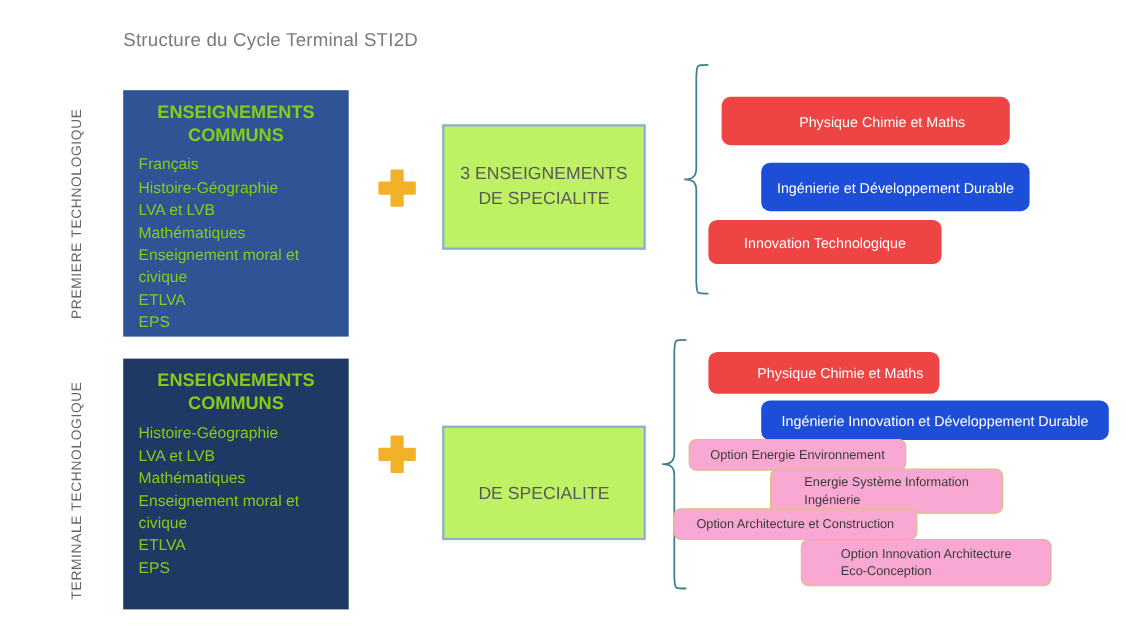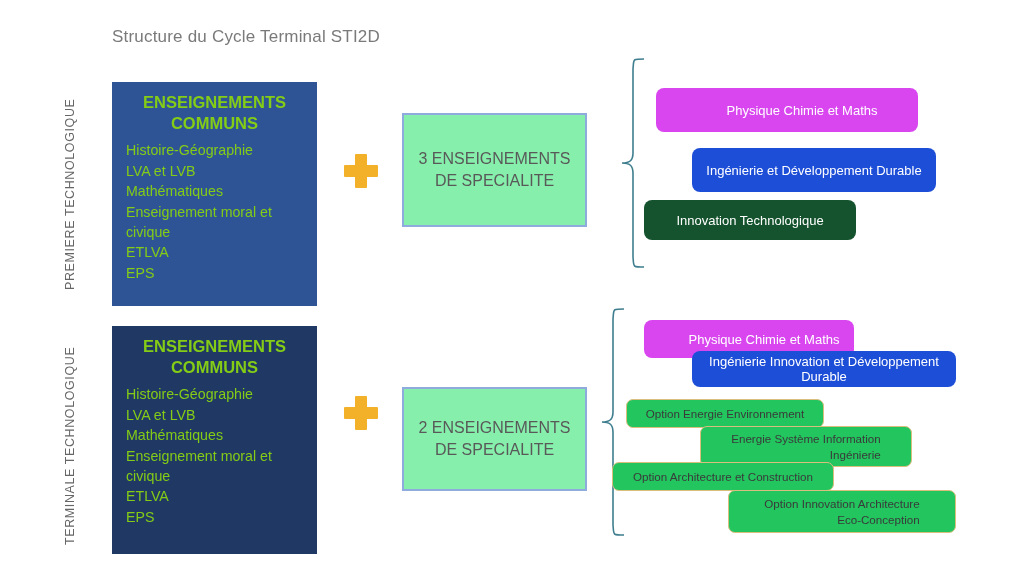--- a/index.html
+++ b/index.html
@@ -101,21 +101,21 @@
     position: absolute;
     background: #F2B128;
     border-radius: 1px;
   }
   .plus-icon::before { left: 0; top: 11px; width: 34px; height: 12px; }
   .plus-icon::after  { left: 11px; top: 0; width: 12px; height: 34px; }
 
   
   .spec-box {
     position: absolute;
-    background: #86efac;
+    background: #bef264;
     border: 2px solid #8FAADC;
     box-sizing: border-box;
     display: flex;
     align-items: center;
     justify-content: center;
     text-align: center;
     font-size: 16px;
     color: #595959;
     line-height: 1.4;
   }
@@ -133,63 +133,64 @@
     box-sizing: border-box;
     border-radius: 8px;
     color: #ffffff;
     font-size: 13px;
     display: flex;
     align-items: center;
     justify-content: center;
     text-align: center;
     padding: 0 10px;
   }
-  .pill.navy  { background: #d946ef; padding-left: 40px; }
+  .pill.navy  { background: #ef4444; padding-left: 40px; }
   .pill.blue  { background: #1d4ed8; }
-  .pill.amber { background: #14532d; }
+  .pill.amber { background: #ef4444; }
 
   #pill-pcm-premiere   { left: 656px; top: 88px;  width: 262px; height: 44px; }
   #pill-idd-premiere   { left: 692px; top: 148px; width: 244px; height: 44px; }
   #pill-it-premiere    { left: 644px; top: 200px; width: 212px; height: 40px; }
 
   #pill-pcm-terminale  { left: 644px; top: 320px; width: 210px; height: 38px; }
-  #pill-iidd-terminale { left: 692px; top: 351px; width: 264px; height: 36px; }
+  #pill-iidd-terminale { left: 692px; top: 364px; width: 316px; height: 36px; text-align: right; }
 
   
   .option-box {
     position: absolute;
     box-sizing: border-box;
-    background: #22c55e;
+    background: #f9a8d4;
     border: 1.6px solid #D9BE7E;
     border-radius: 7px;
     color: #3a3a3a;
     font-size: 11.6px;
     display: flex;
     align-items: center;
     justify-content: center;
-    text-align: right;
+    text-align: left;
     line-height: 1.3;
     padding: 0 16px;
   }
   #option-energie      { left: 626px; top: 399px; width: 198px; height: 29px; }
   #option-sin          { left: 700px; top: 426px; width: 212px; height: 41px; }
   #option-architecture { left: 612px; top: 462px; width: 222px; height: 29px; }
   #option-itec         { left: 728px; top: 490px; width: 228px; height: 43px; }
 </style>
 </head>
 <body>
 
 <div id="page-title">Structure du Cycle Terminal STI2D</div>
 
 <div class="stage-label" id="stage-label-premiere">PREMIERE TECHNOLOGIQUE</div>
 <div class="stage-label" id="stage-label-terminale">TERMINALE TECHNOLOGIQUE</div>
 
 <div class="common-box" id="common-box-premiere">
   <div class="common-box-title">ENSEIGNEMENTS COMMUNS</div>
   <ul class="common-box-list">
+    <li>Français</li>
     <li>Histoire-Géographie</li>
     <li>LVA et LVB</li>
     <li>Mathématiques</li>
     <li>Enseignement moral et civique</li>
     <li>ETLVA</li>
     <li>EPS</li>
   </ul>
 </div>
 
 <div class="plus-icon" id="plus-icon-premiere"></div>
@@ -218,21 +219,21 @@
     <li>Enseignement moral et civique</li>
     <li>ETLVA</li>
     <li>EPS</li>
   </ul>
 </div>
 
 <div class="plus-icon" id="plus-icon-terminale"></div>
 
 <div class="spec-box" id="spec-box-terminale">
   <div>
-    <span>2 ENSEIGNEMENTS</span><br>
+    <br>
     <span>DE SPECIALITE</span>
   </div>
 </div>
 
 <svg class="brace-svg" id="brace-terminale" width="26" height="230">
   <path d="M24 2 C12 2 14 2 13 12 L13 105 C13 113 9 115 2 115 C9 115 13 117 13 125 L13 218 C14 228 12 228 24 228" fill="none" stroke="#3F7E8E" stroke-width="1.6"></path>
 </svg>
 
 <div class="pill navy" id="pill-pcm-terminale">Physique Chimie et Maths</div>
 <div class="pill blue" id="pill-iidd-terminale">Ingénierie Innovation et Développement Durable</div>

